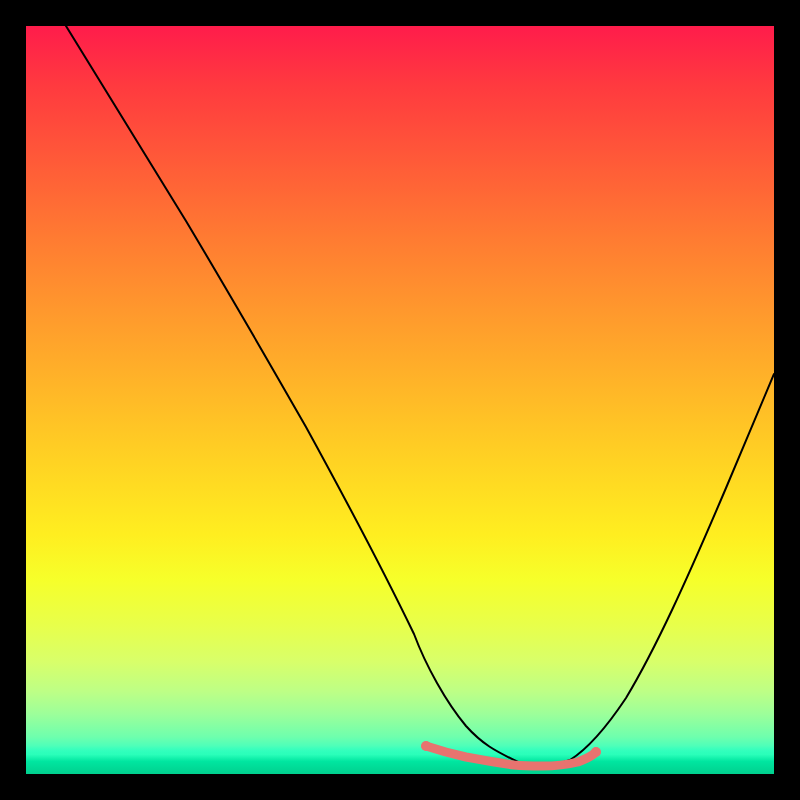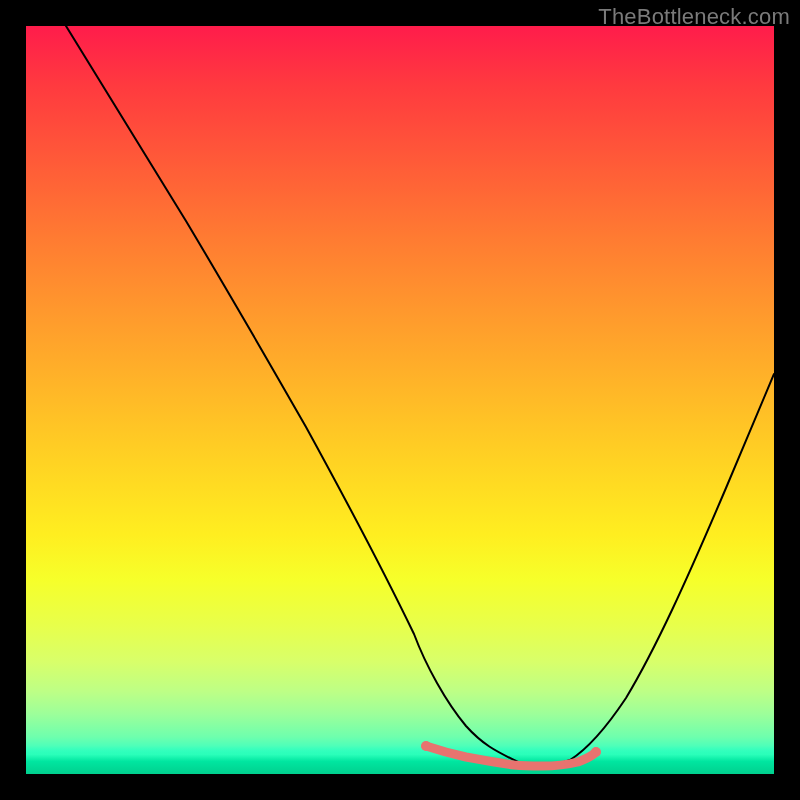--- a/index.html
+++ b/index.html
@@ -115,14 +115,13 @@
                C 456 734, 472 737, 488 739
                C 498 740, 508 740, 516 740
                C 530 740, 540 739, 552 736
                C 560 733, 566 730, 570 726"></path>
 
       <circle cx="400" cy="720" r="5" fill="#e8736f"></circle>
       <circle cx="570" cy="726" r="5" fill="#e8736f"></circle>
     </svg>
   </div>
 
-  <div class="watermark">TheBottleneck.com</div>
 </div>
 
 </body></html>

